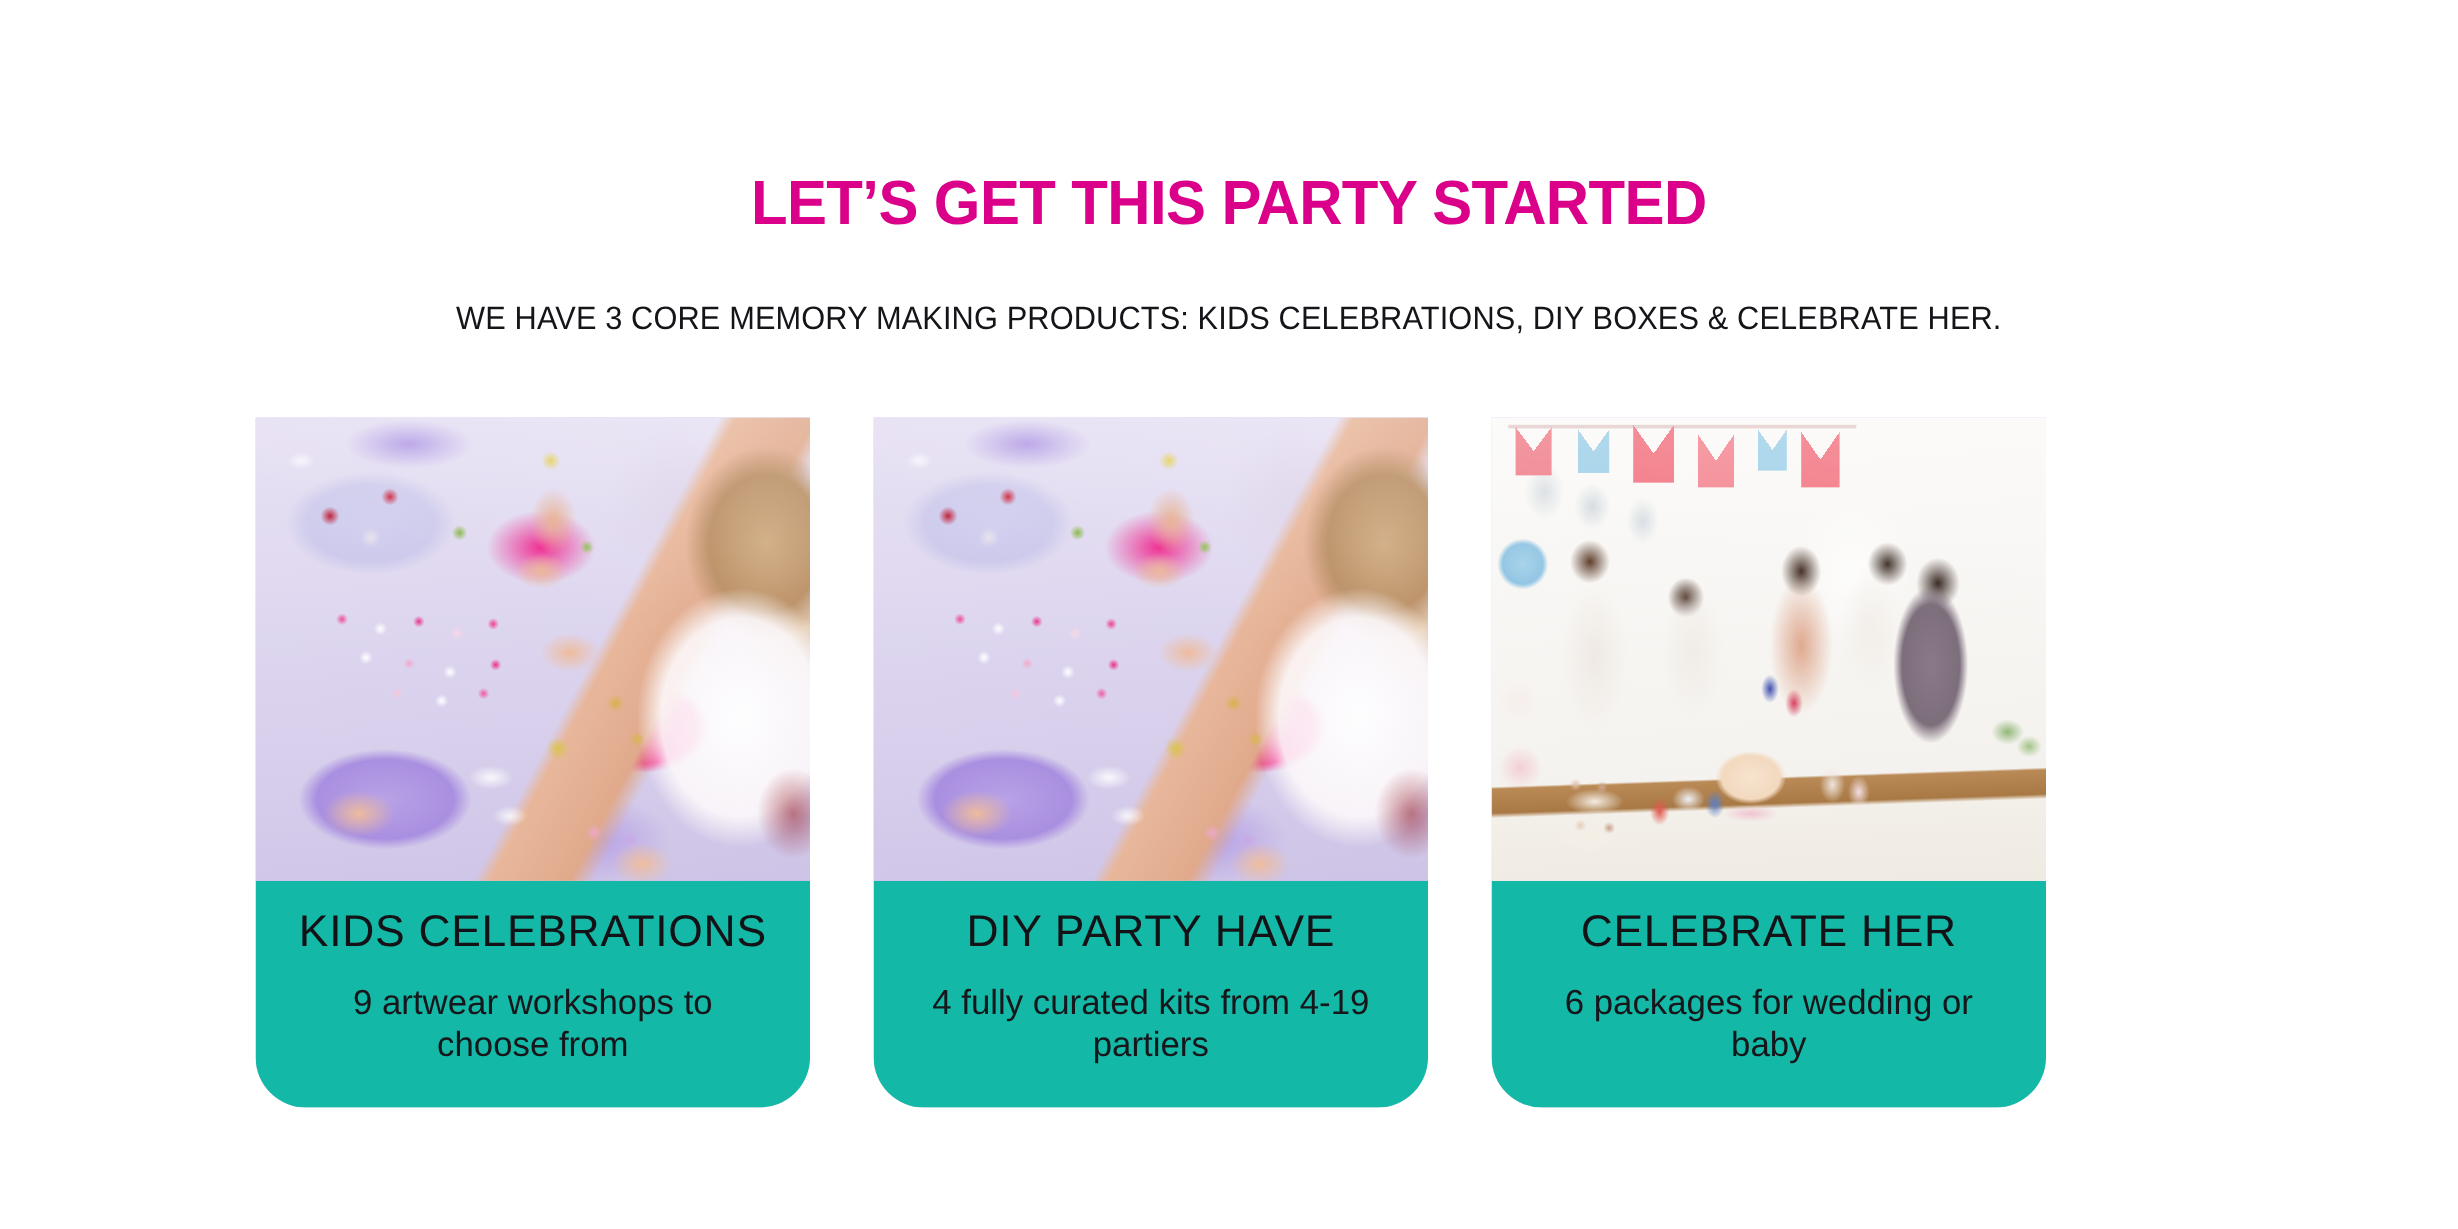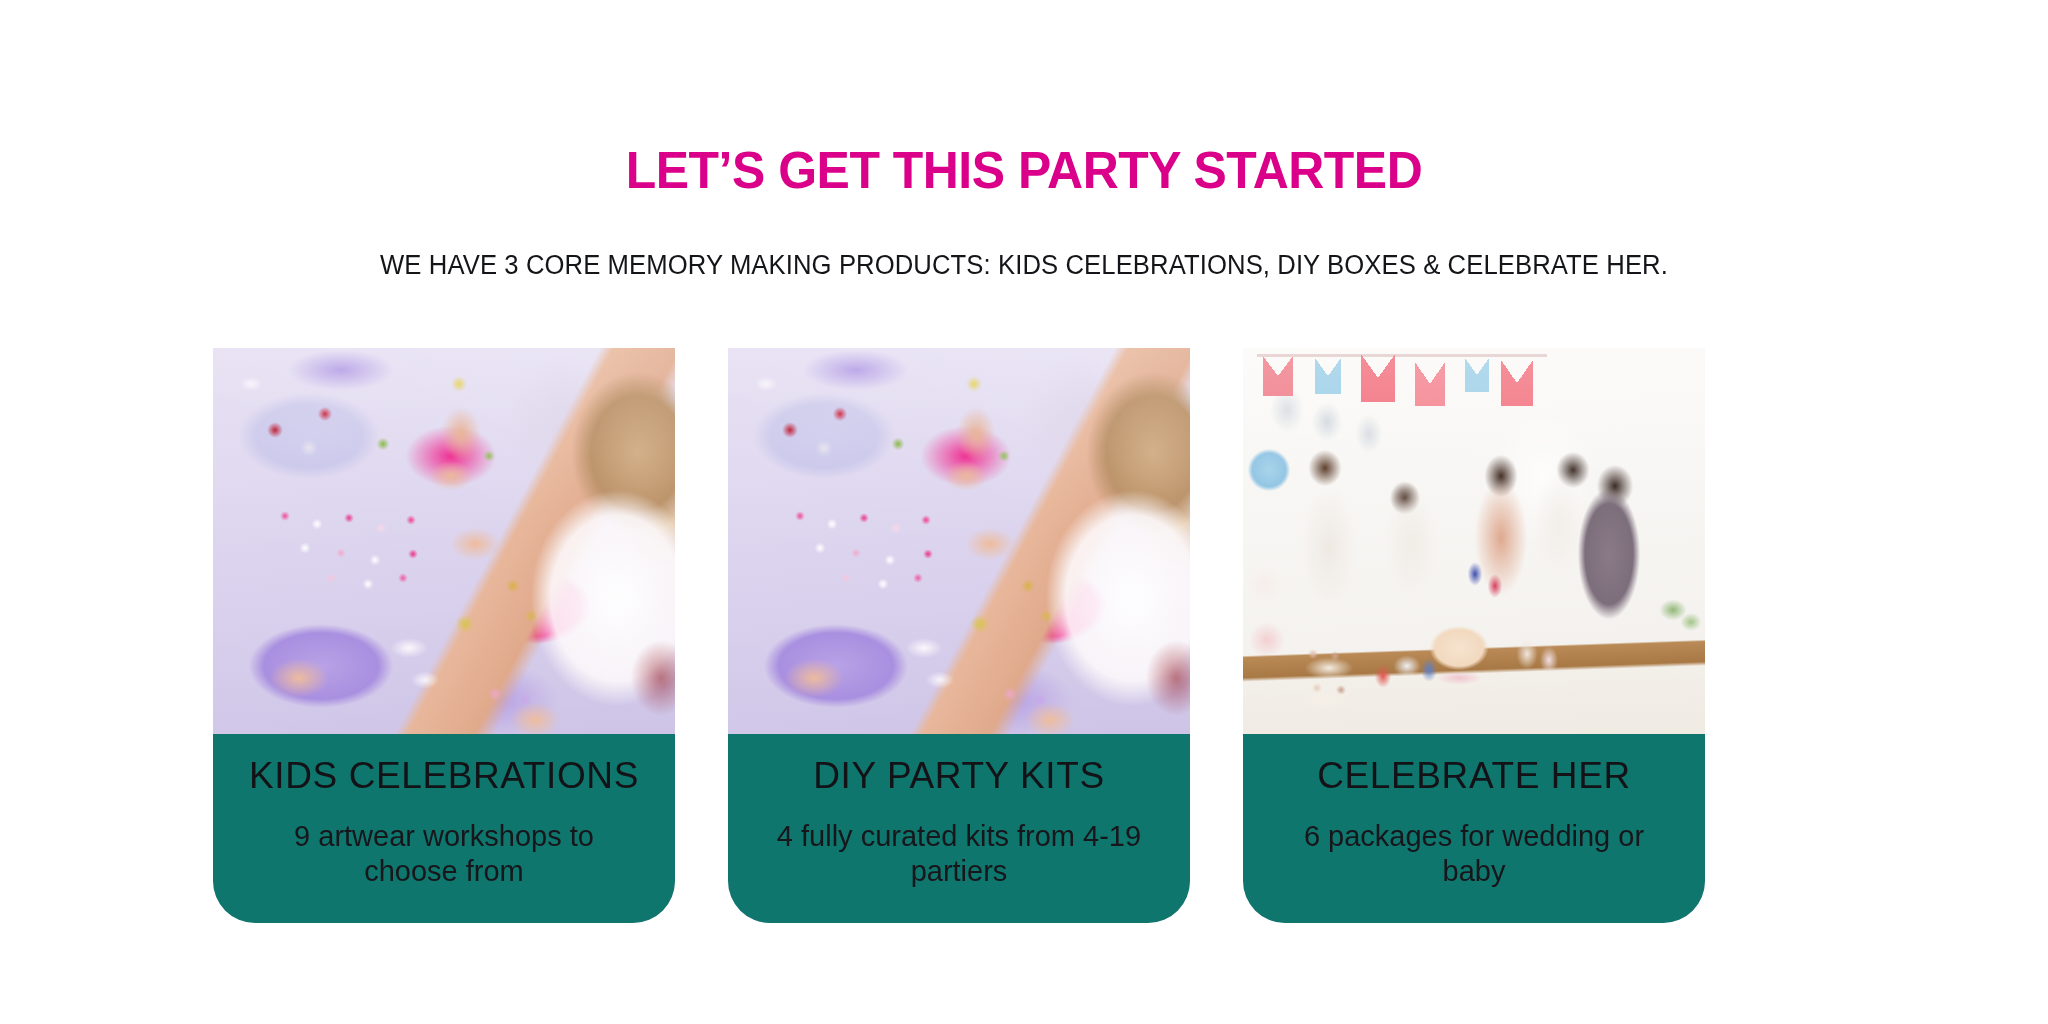--- a/index.html
+++ b/index.html
@@ -79,21 +79,21 @@
   .card-photo {
     position: relative;
     width: 462px;
     height: 386px;
     overflow: hidden;
     flex: 0 0 auto;
   }
 
   .card-body {
     flex: 1 1 auto;
-    background: #0f766e;
+    background: #14b8a6;
     padding-top: 22px;
     text-align: center;
   }
 
   .card-title {
     font-size: 37px;
     font-weight: 400;
     letter-spacing: 0.6px;
     color: #131217;
     line-height: 1.1;
@@ -305,21 +305,21 @@
       <div class="card-photo photoA"></div>
       <div class="card-body">
         <div class="card-title">KIDS CELEBRATIONS</div>
         <div class="card-desc">9 artwear workshops to choose from</div>
       </div>
     </div>
 
     <div class="card">
       <div class="card-photo photoA"></div>
       <div class="card-body">
-        <div class="card-title">DIY PARTY KITS</div>
+        <div class="card-title">DIY PARTY HAVE</div>
         <div class="card-desc">4 fully curated kits from 4-19 partiers</div>
       </div>
     </div>
 
     <div class="card">
       <div class="card-photo photoB"></div>
       <div class="card-body">
         <div class="card-title">CELEBRATE HER</div>
         <div class="card-desc">6 packages for wedding or baby</div>
       </div>

